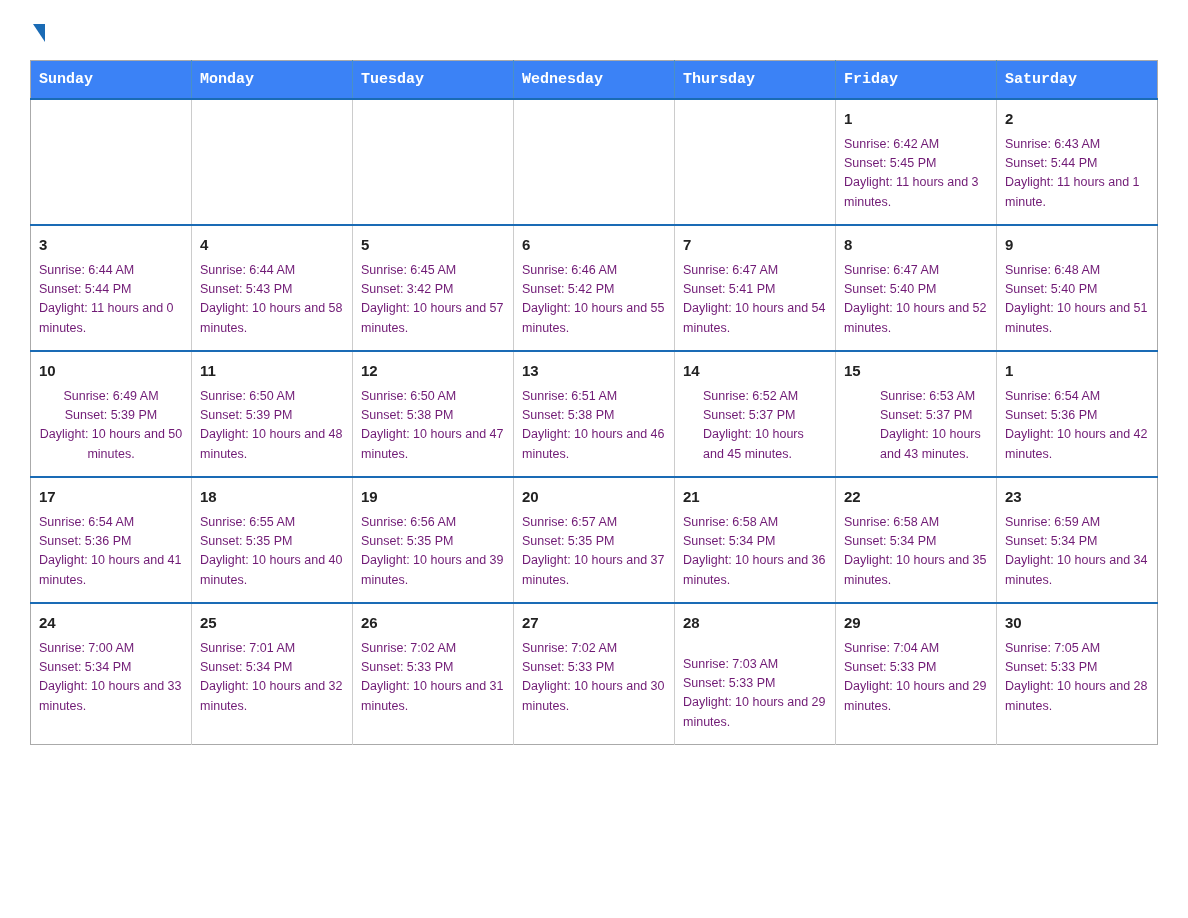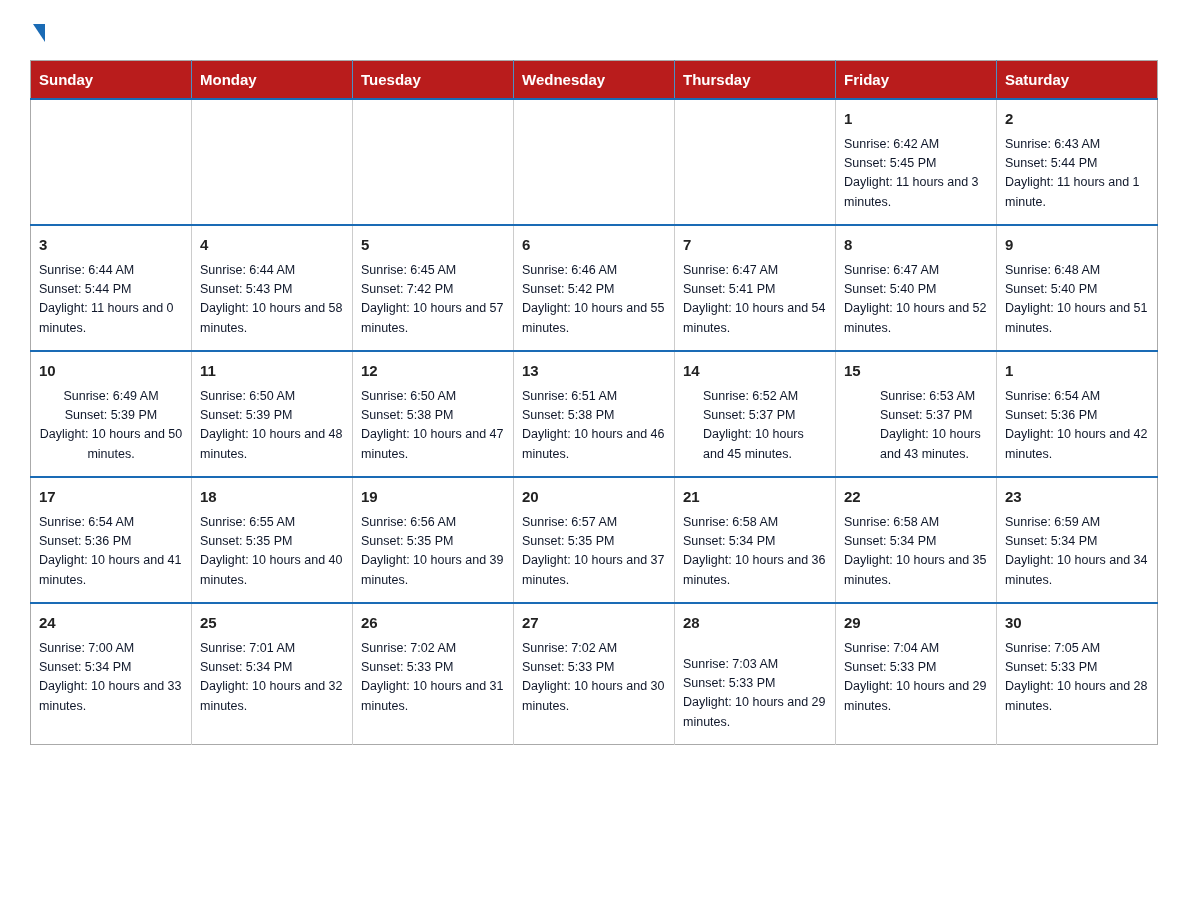--- a/index.html
+++ b/index.html
@@ -59,21 +59,22 @@
       font-size: 20px;
       color: #444;
       margin-top: 4px;
     }
     .calendar {
       width: 100%;
       border-collapse: collapse;
       border: 1px solid #aaa;
     }
     .calendar thead tr {
-      background-color: #b91c1c;
+      background-color: #3b82f6;
+      font-family: Liberation Mono, monospace;
     }
     .calendar thead th {
       color: #fff;
       font-size: 15px;
       font-weight: bold;
       padding: 10px 8px;
       text-align: left;
       border-right: 1px solid #4a90c4;
     }
     .calendar thead th:last-child {
@@ -97,21 +98,21 @@
     }
     .day-number {
       font-size: 15px;
       font-weight: bold;
       color: #222;
       display: block;
       margin-bottom: 4px;
     }
     .day-info {
       font-size: 12.5px;
-      color: #0f172a;
+      color: #701a75;
       line-height: 1.55;
     }
     .empty-cell {
       background: #fff;
     }
   </style>
 </head>
 <body>
 
 <div class="header-area">
@@ -169,21 +170,21 @@
         </td>
         <td>
           <span class="day-number">4</span>
           <div class="day-info" style="white-space: pre-line;">Sunrise: 6:44 AM
 Sunset: 5:43 PM
 Daylight: 10 hours and 58 minutes.</div>
         </td>
         <td>
           <span class="day-number">5</span>
           <div class="day-info" style="white-space: pre-line;">Sunrise: 6:45 AM
-Sunset: 7:42 PM
+Sunset: 3:42 PM
 Daylight: 10 hours and 57 minutes.</div>
         </td>
         <td>
           <span class="day-number">6</span>
           <div class="day-info" style="white-space: pre-line;">Sunrise: 6:46 AM
 Sunset: 5:42 PM
 Daylight: 10 hours and 55 minutes.</div>
         </td>
         <td>
           <span class="day-number">7</span>

